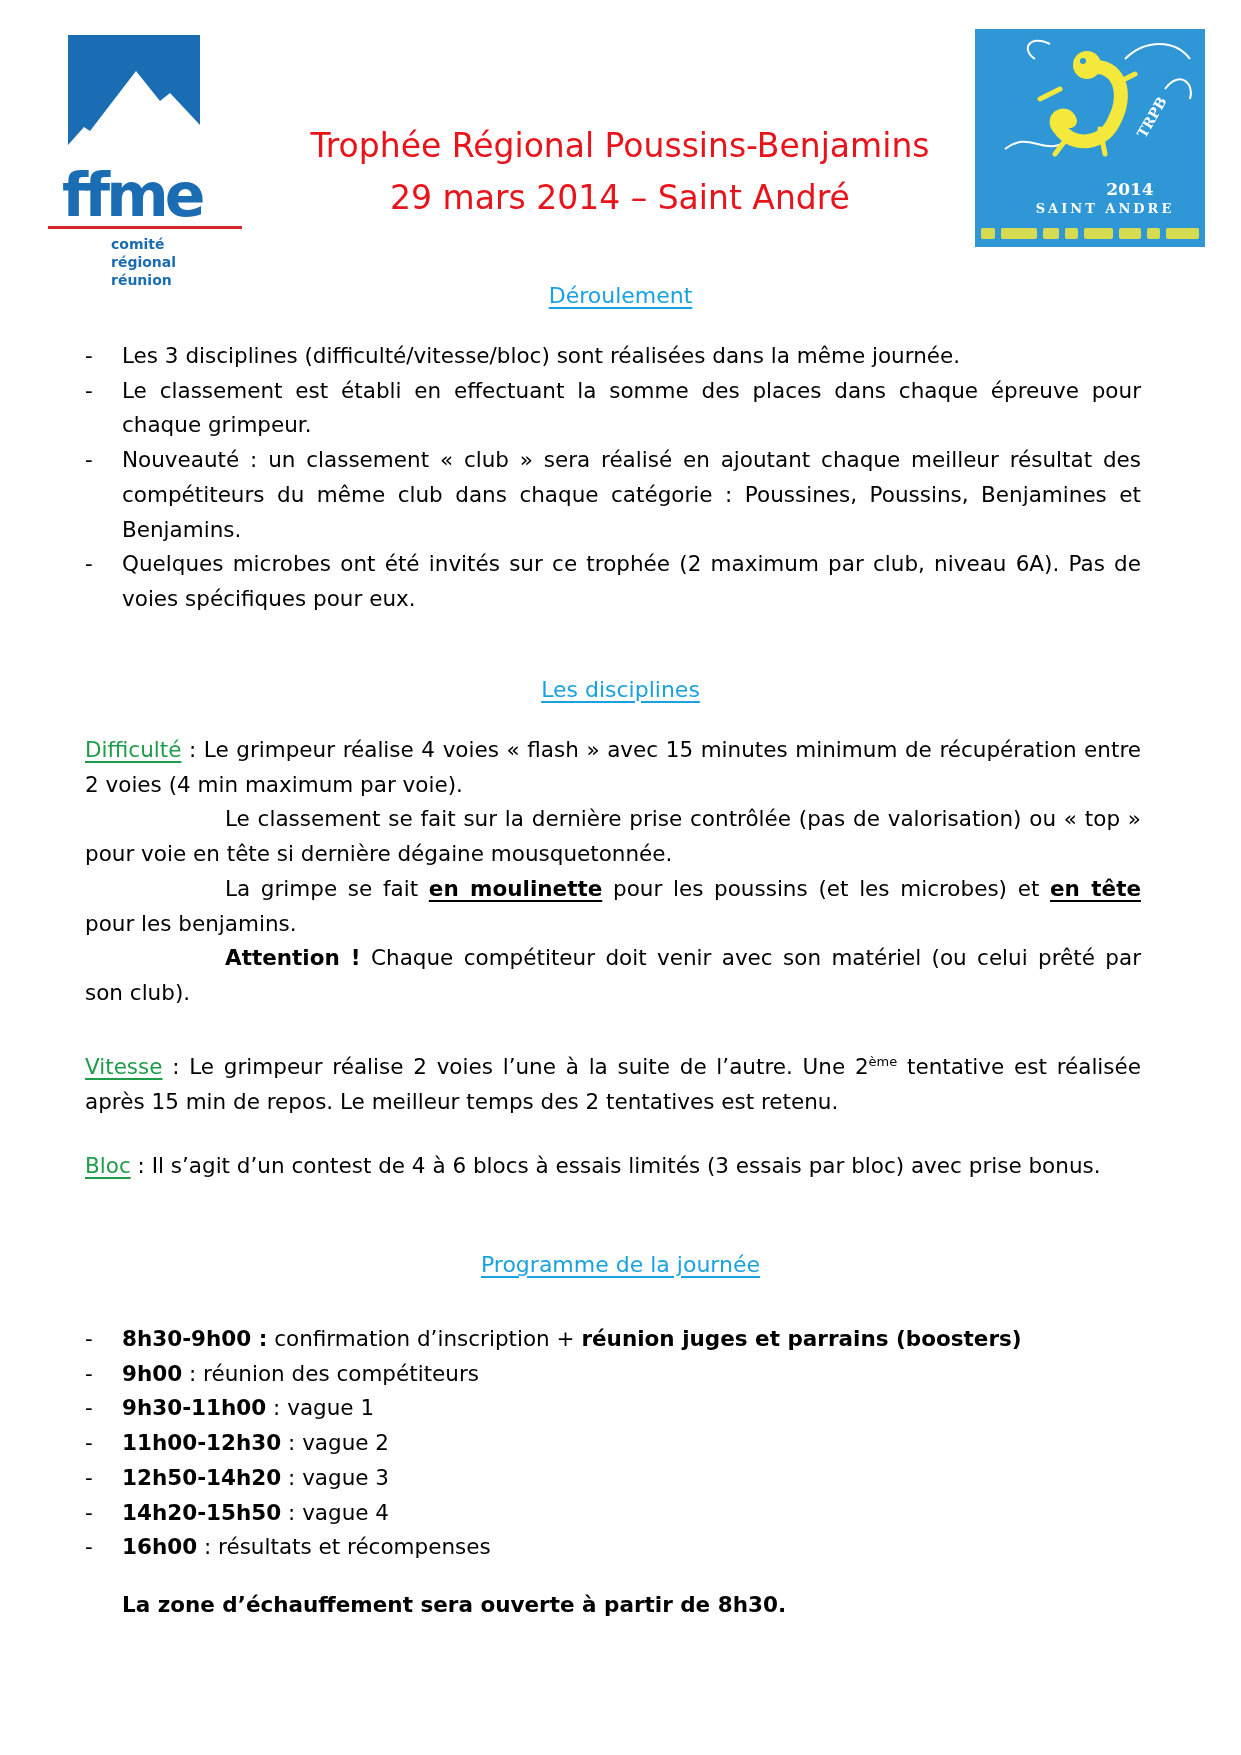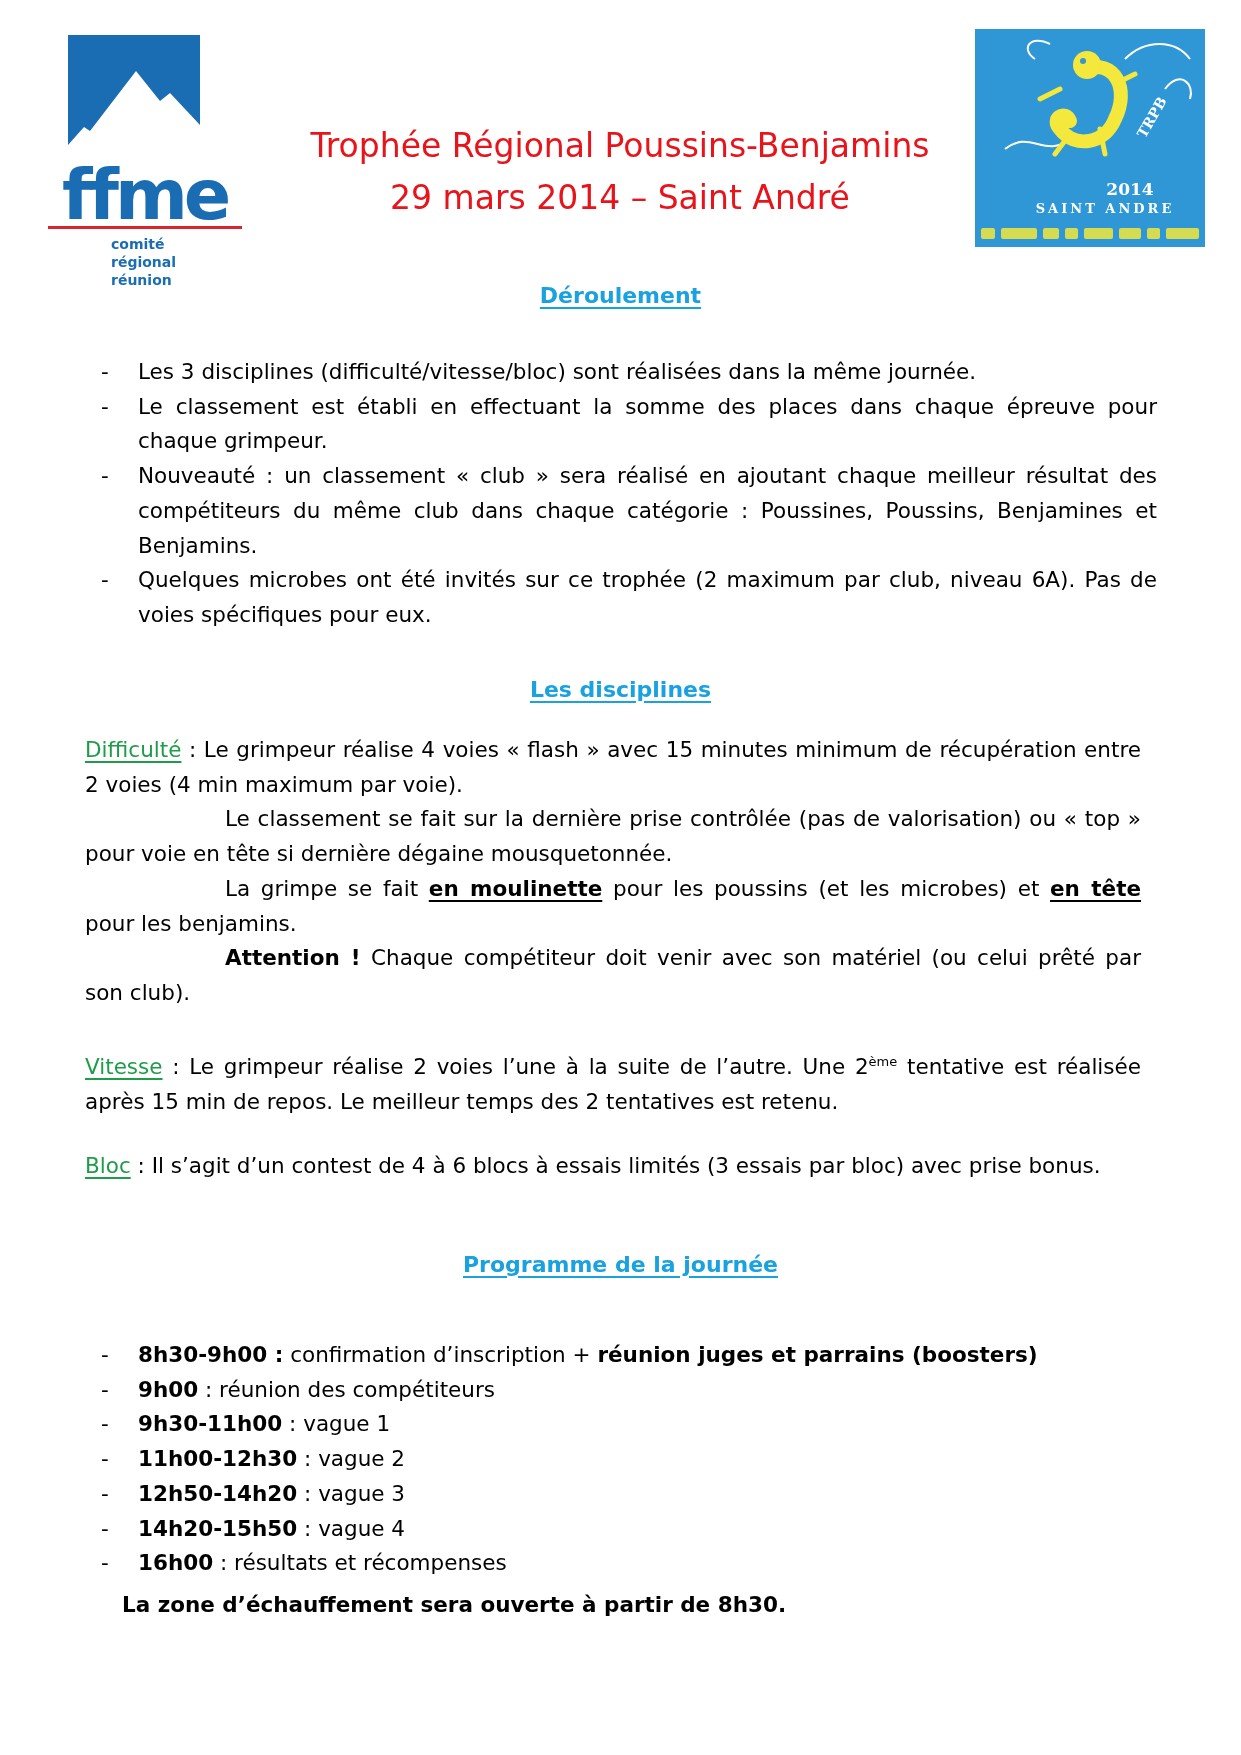--- a/index.html
+++ b/index.html
@@ -3,39 +3,39 @@
 <meta charset="utf-8">
 <style>
   html, body { margin: 0; padding: 0; background: #ffffff; }
   body { width: 1241px; height: 1755px; position: relative; overflow: hidden;
          font-family: "DejaVu Sans", sans-serif; color: #000; }
   .abs { position: absolute; }
   
   #ffme-logo { left: 48px; top: 33px; width: 200px; height: 260px; }
   #ffme-mountain { left: 20px; top: 2px; width: 132px; height: 128px; }
   #ffme-word { left: 14px; top: 132px; font-family: "DejaVu Sans", sans-serif;
-               font-weight: bold; font-size: 70px; color: #1a6db3; letter-spacing: -4px; line-height: 60px; }
+               font-weight: bold; font-size: 60px; color: #1a6db3; letter-spacing: -4px; line-height: 60px; }
   #ffme-line { left: 0; top: 193px; width: 194px; height: 3px; background: #d7262e; }
   #ffme-sub { left: 63px; top: 202px; font-family: "DejaVu Sans", sans-serif; font-weight: bold;
               font-size: 14px; color: #1a6db3; line-height: 18px; }
   
   #trpb-logo { left: 975px; top: 29px; width: 230px; height: 218px; background: #2f97d6; }
   #trpb-year { left: 0; width: 230px; top: 150px; text-align: center; color: #fff;
                font-family: "DejaVu Serif", serif; font-weight: bold; font-size: 17px; margin-left: 40px; }
   #trpb-place { left: 0; width: 260px; top: 172px; text-align: center; color: #fff;
                 font-family: "DejaVu Serif", serif; font-weight: bold; font-size: 13px; letter-spacing: 3px; }
   #trpb-sponsors { left: 6px; top: 196px; width: 218px; height: 16px; display: flex; gap: 6px; align-items: center; }
   .spon { height: 11px; background: #f3e83b; border-radius: 2px; opacity: .85; }
   
   #title { left: 200px; width: 840px; top: 120px; text-align: center; color: #e8141b;
            font-family: "DejaVu Sans", sans-serif; font-size: 33px; line-height: 52px; }
-  .section-h { position: absolute; left: 0; width: 1241px; text-align: center; font-weight: bold; }
+  .section-h { position: absolute; left: 0; width: 1241px; text-align: center; }
   .section-h span { color: #1aa1df; font-size: 22px; text-decoration: underline; text-underline-offset: 4px; }
   .body-text { font-size: 21.5px; line-height: 34.7px; }
-  .dash-list { position: absolute; left: 85px; width: 1056px; margin: 16px; padding: 0; list-style: none; }
+  .dash-list { position: absolute; left: 85px; width: 1056px; margin: 0; padding: 0; list-style: none; }
   .dash-list li { position: relative; padding-left: 37px; text-align: justify; }
   .dash-list li::before { content: "-"; position: absolute; left: 0; top: 0; }
   .para { position: absolute; left: 85px; width: 1056px; text-align: justify; }
   .green-label { color: #1f9c4a; text-decoration: underline; text-underline-offset: 4px; }
   .indent { display: inline-block; width: 140px; }
   .bu { font-weight: bold; text-decoration: underline; text-underline-offset: 4px; }
   b { font-weight: bold; }
   sup { font-size: 13px; }
 </style>
 </head>

